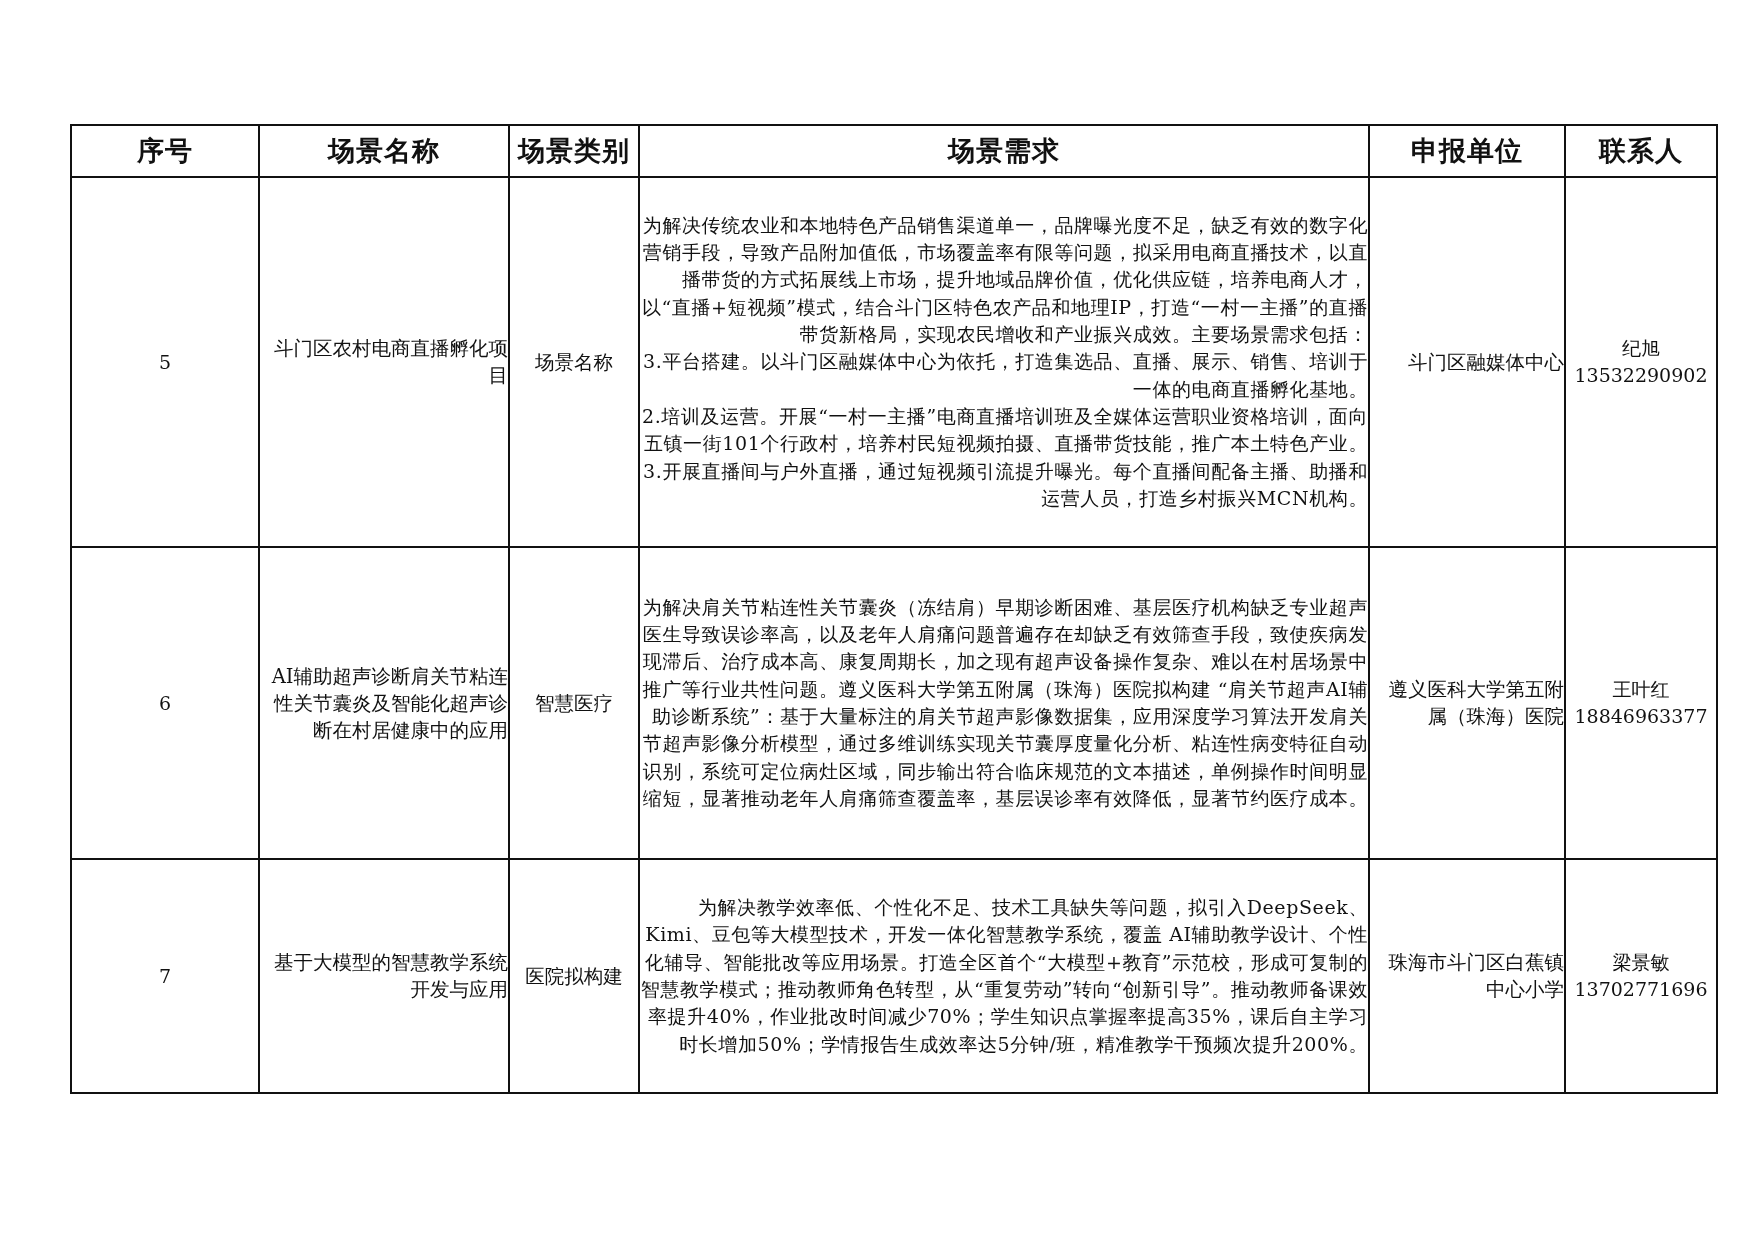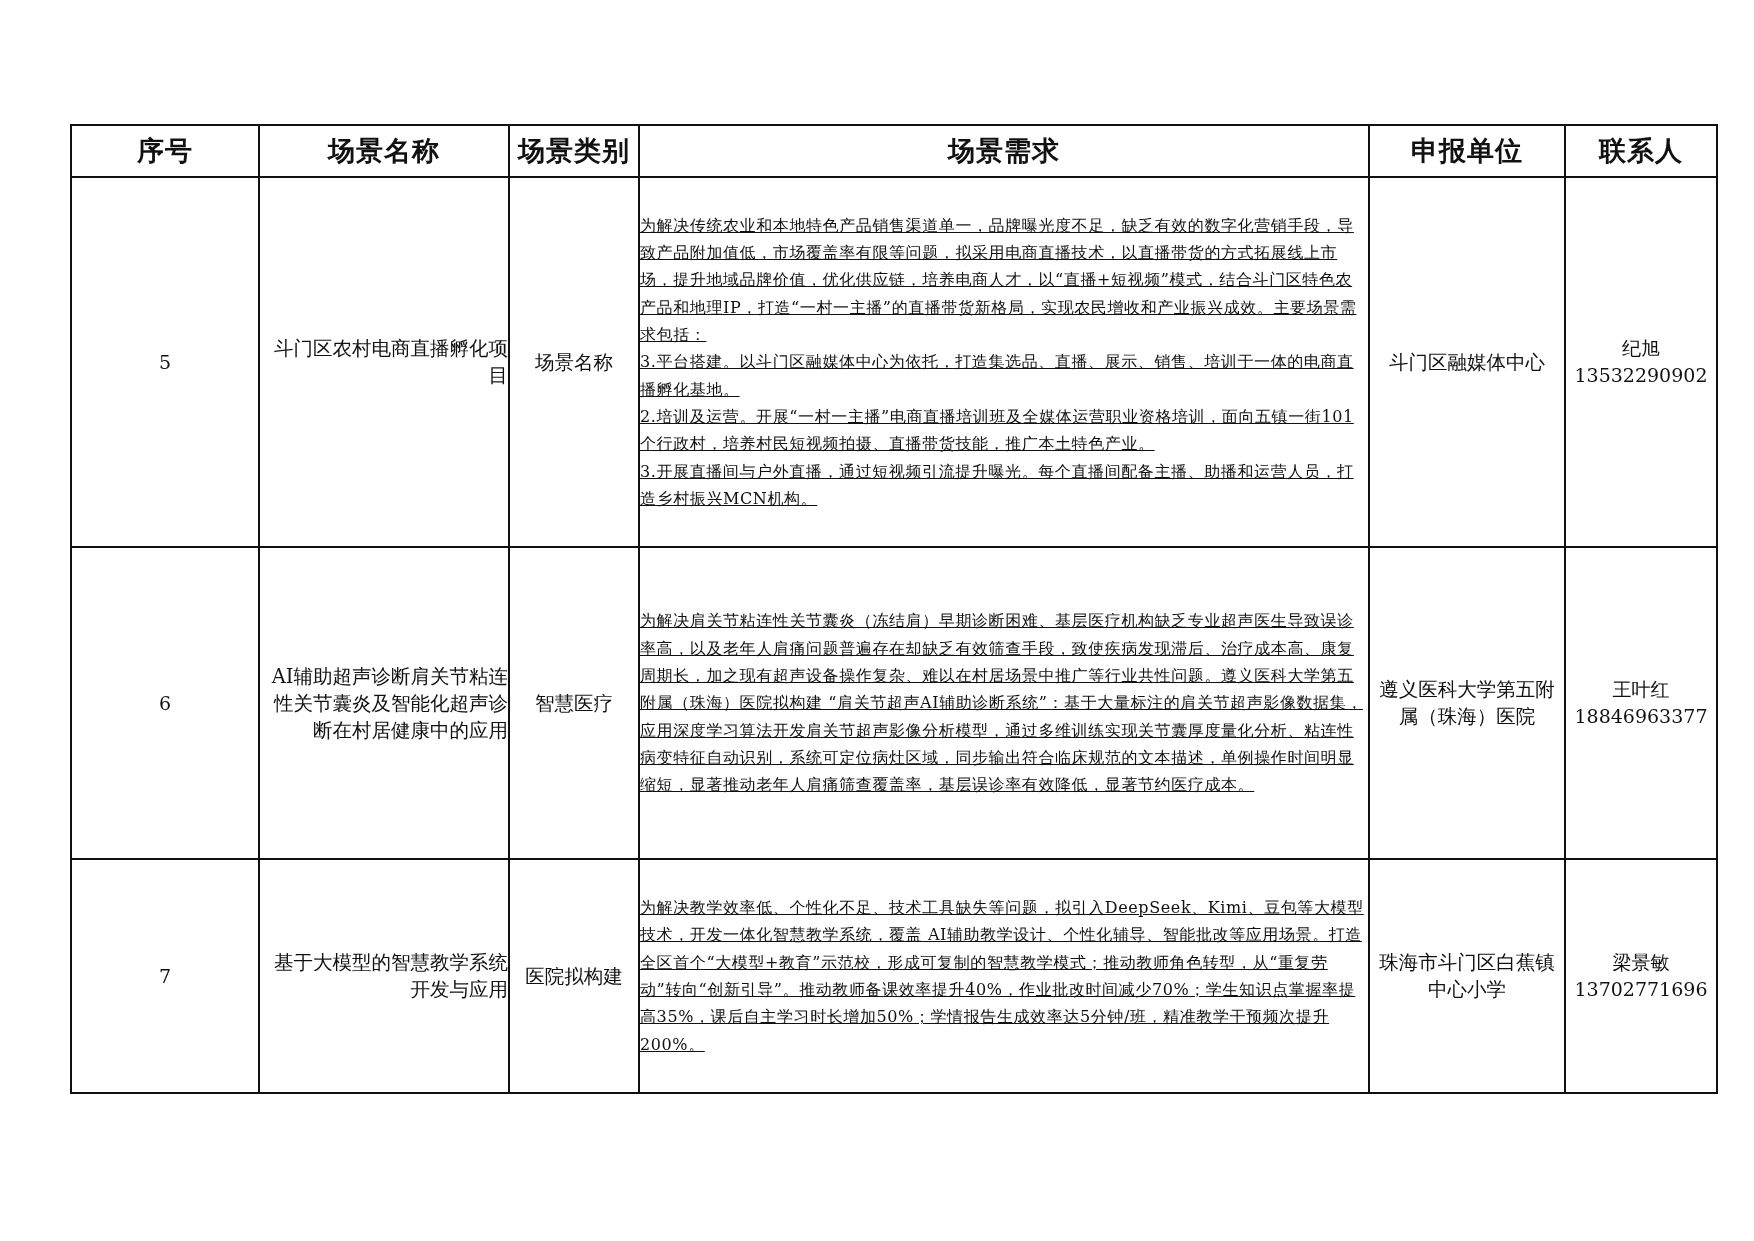--- a/index.html
+++ b/index.html
@@ -22,22 +22,22 @@
       height: 50px;
       font-family: "DejaVu Sans", "Liberation Sans", sans-serif;
       font-weight: bold;
       font-size: 27px;
       text-align: center;
       letter-spacing: 1px;
     }
     td.c-no { text-align: center; font-size: 19px; }
     td.c-name { text-align: right; font-size: 19.5px; line-height: 27px; padding: 0 4px 0 5px; }
     td.c-cat { text-align: center; font-size: 19.5px; }
-    td.c-req { text-align: left; font-size: 16px; line-height: 27.3px; padding: 10px 6px 10px 7px; letter-spacing: 0.6px; text-decoration: underline; }
-    td.c-unit { text-align: center; font-size: 19.5px; line-height: 27px; padding: 0 4px 0 5px; }
+    td.c-req { text-align: right; font-size: 19px; line-height: 27.3px; padding: 10px 6px 10px 7px; letter-spacing: 0.6px; }
+    td.c-unit { text-align: right; font-size: 19.5px; line-height: 27px; padding: 0 4px 0 5px; }
     td.c-contact { text-align: center; font-size: 19px; line-height: 27px; }
     .para { display: block; }
     .contact-name, .contact-phone { display: block; }
     tr.r5 td { height: 368px; }
     tr.r6 td { height: 310px; border-radius: 30px; }
     tr.r7 td { height: 232px; }
   </style>
 </head>
 <body>
 

